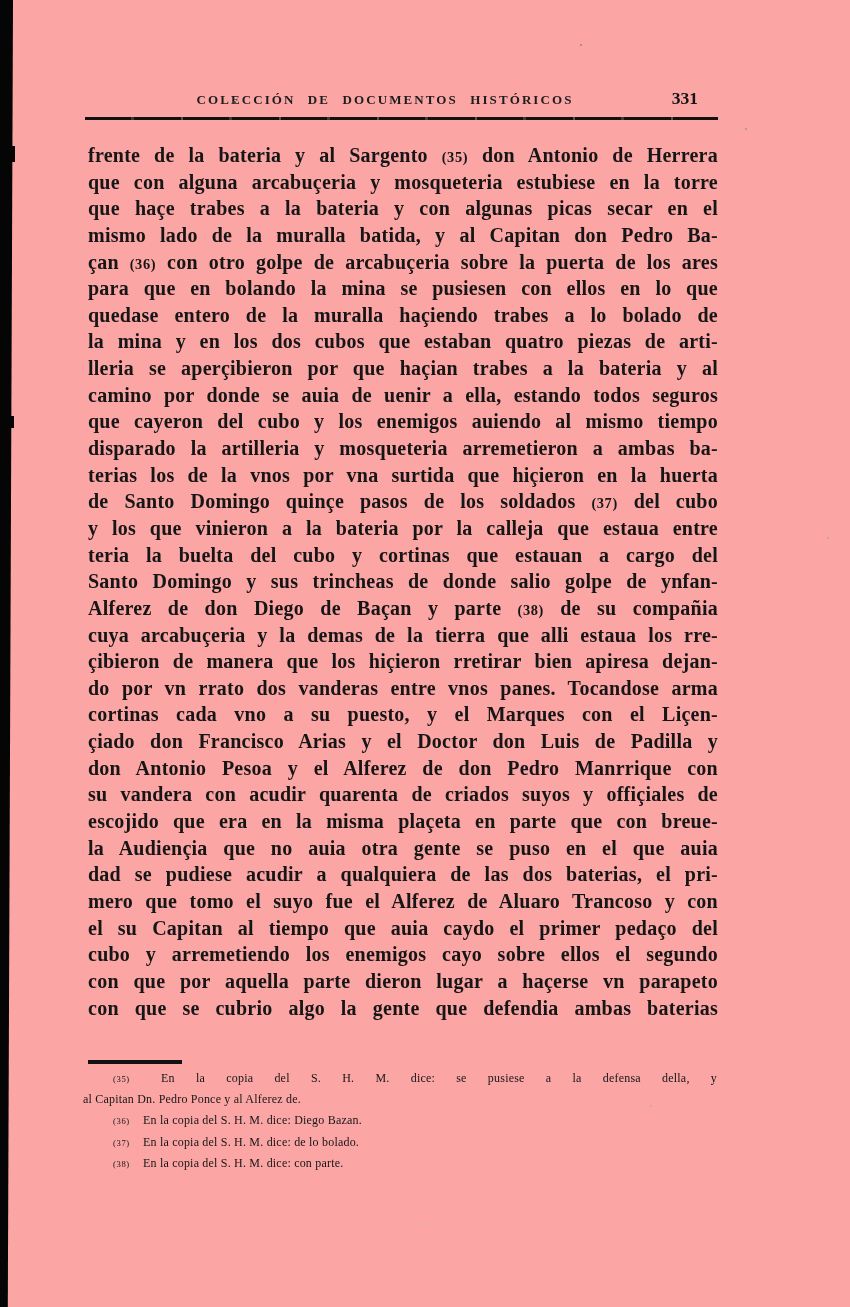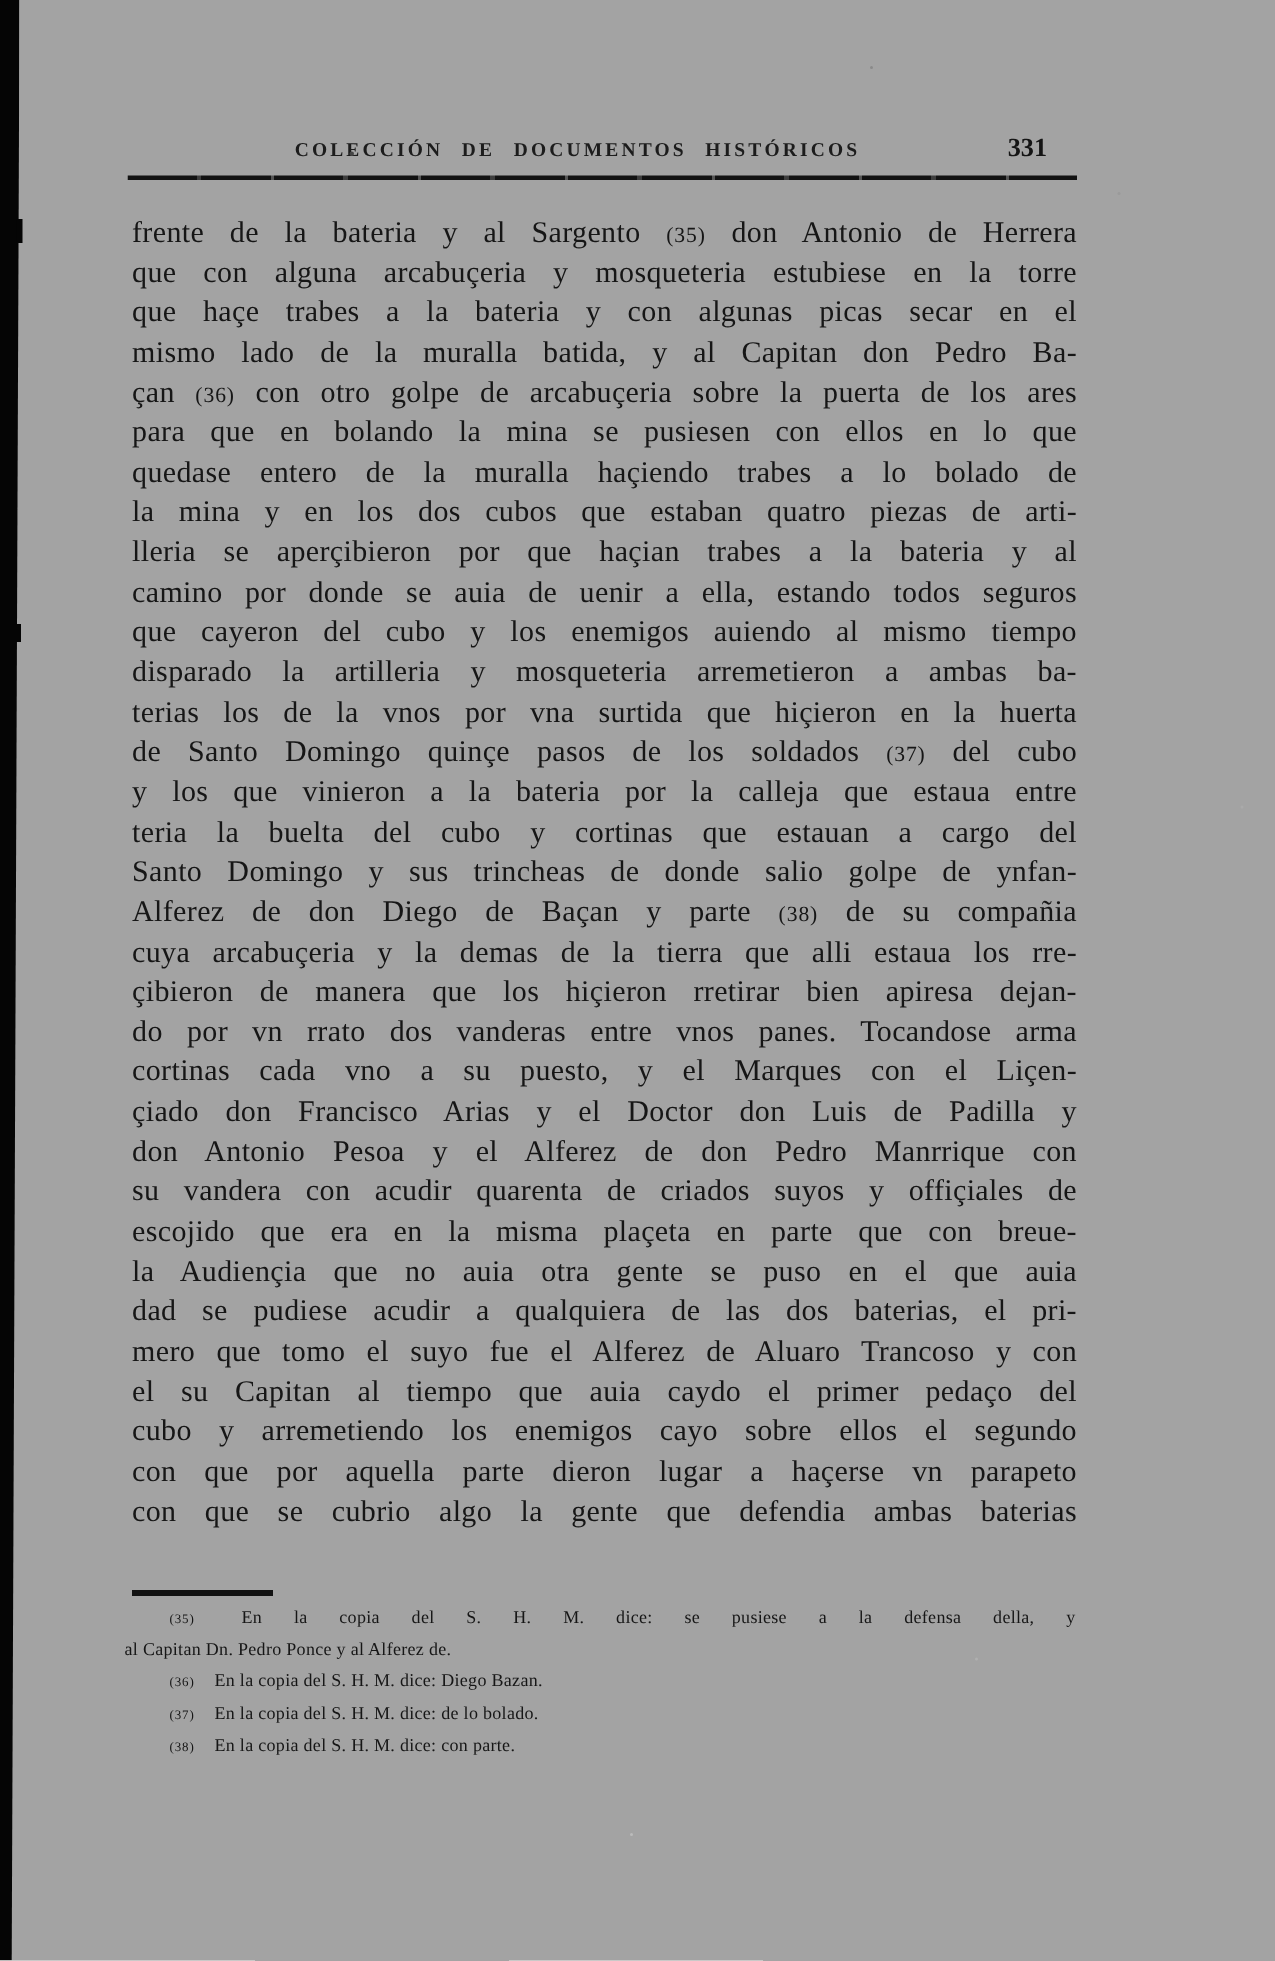--- a/index.html
+++ b/index.html
@@ -1,20 +1,20 @@
 <!DOCTYPE html>
 <html><head>
 <meta charset="utf-8">
 <style>
   html, body { margin: 0; padding: 0; background: #e8e8e6; }
   .page {
     position: relative;
     width: 850px;
     height: 1307px;
-    background: #a3a3a3;
+    background: #fca5a5;
     overflow: hidden;
     font-family: "Liberation Serif", "DejaVu Serif", serif;
     color: #161616;
   }
   
   .edge-bar {
     position: absolute;
     left: 0; top: 0;
     width: 13px; height: 100%;
     background: #050505;
@@ -66,20 +66,21 @@
     width: 630px;
     font-size: 20px;
     letter-spacing: 0.25px;
   }
   .body-line {
     line-height: 26.65px;
     height: 26.65px;
     text-align: justify;
     text-align-last: justify;
     white-space: nowrap;
+    font-weight: bold;
   }
   .fnref {
     font-size: 0.72em;
     letter-spacing: 0.6px;
   }
 
   
   .fn-rule {
     position: absolute;
     top: 1060px;

